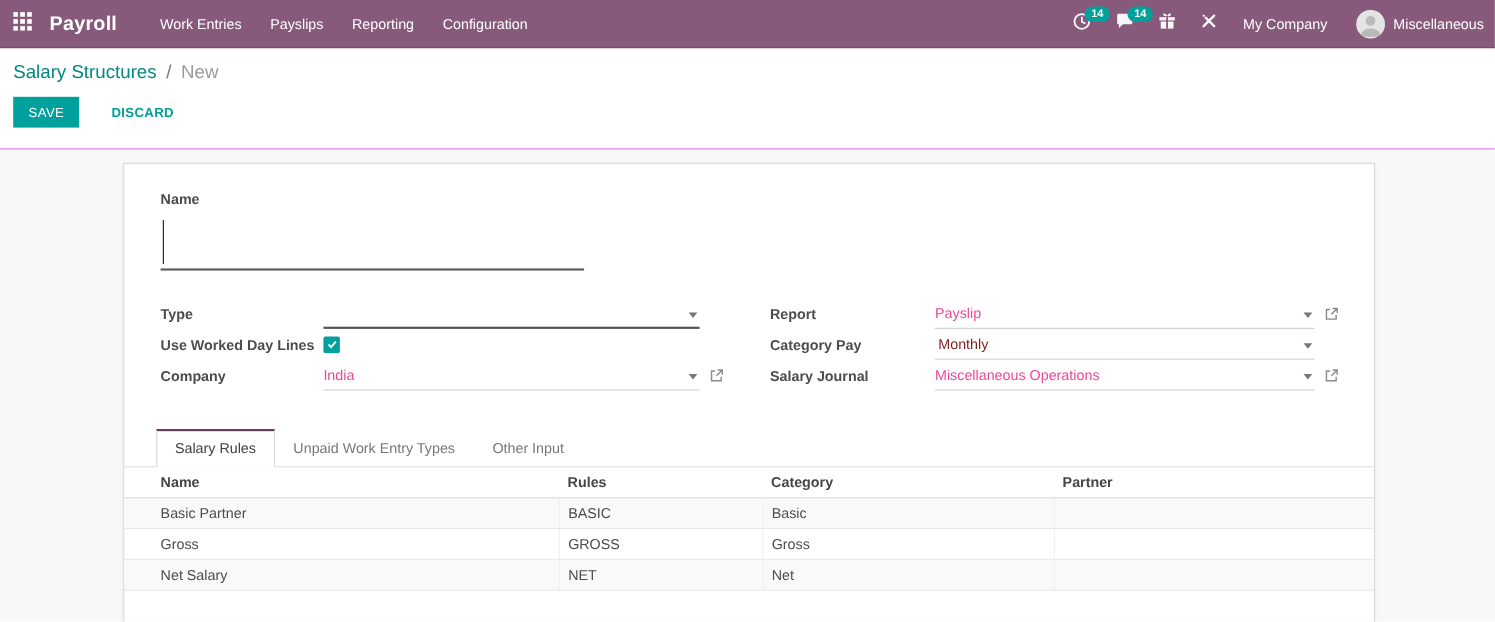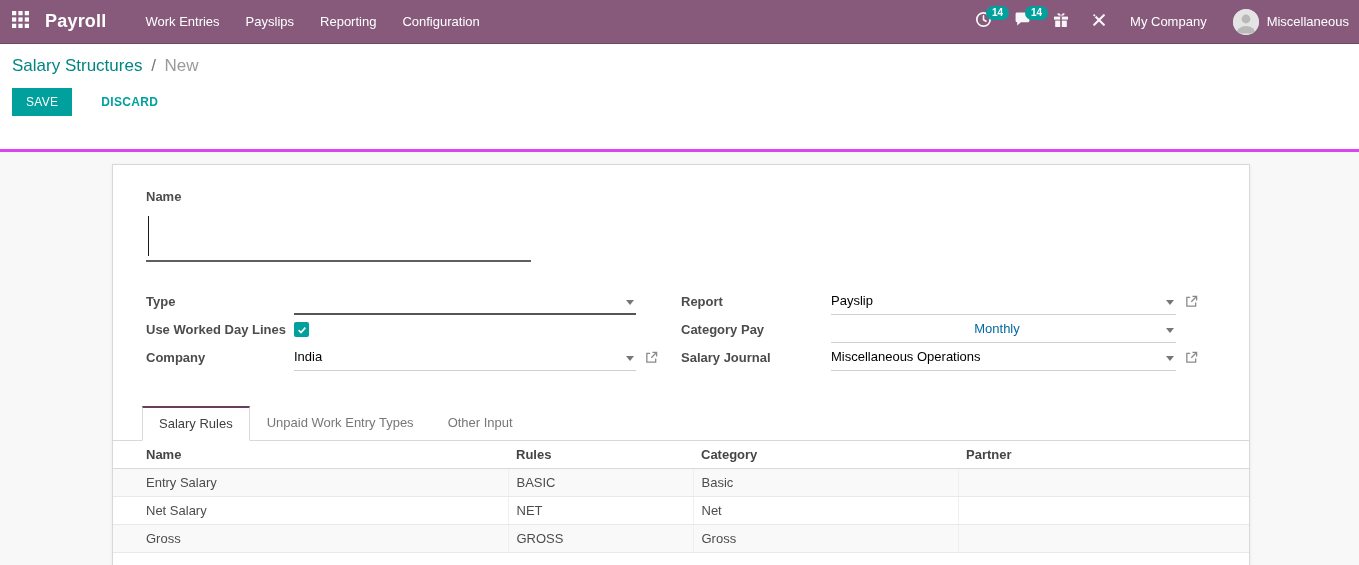--- a/index.html
+++ b/index.html
@@ -22,21 +22,21 @@
   .tray-btn{position:relative;padding:0 11px;height:100%;display:flex;align-items:center;cursor:pointer;}
   .tray-btn svg{opacity:.95;}
   .badge{position:absolute;top:6px;left:22px;background:var(--accent);color:#fff;
     font-size:10px;font-weight:bold;line-height:1;padding:2px 6px;border-radius:9px;}
   .company{font-size:13px;padding:0 12px;cursor:pointer;}
   .user{display:flex;align-items:center;padding:0 10px 0 14px;cursor:pointer;}
   .avatar{width:26px;height:26px;border-radius:50%;overflow:hidden;background:#e4e4e4;margin-right:8px;flex:none;}
   .user-name{font-size:13px;}
 
   
-  .control-panel{background:#fff;border-bottom:3px solid #d946ef;height:108px;
+  .control-panel{background:#fff;border-bottom:1px solid #d946ef;height:92px;
     padding:9px 0 4px 12px;}
   .breadcrumb{font-size:17px;line-height:26px;}
   .crumb-link{color:var(--link);cursor:pointer;}
   .crumb-sep{color:#777;padding:0 4px;}
   .crumb-current{color:#9a9a9a;}
   .cp-buttons{margin-top:9px;display:flex;align-items:center;}
   .btn-save{background:var(--accent);color:#fff;border:none;font-size:12px;font-weight:normal;
     padding:7px 14px;letter-spacing:.3px;cursor:pointer;font-family:inherit;}
   .btn-discard{background:none;border:none;color:var(--accent);font-size:12px;font-weight:bold;
     margin-left:29px;letter-spacing:.3px;cursor:pointer;font-family:inherit;}
@@ -50,41 +50,41 @@
   .flabel,.name-label{font-size:13px;font-weight:bold;color:#4c4c4c;}
   .name-block{margin-bottom:26px;}
   .name-input{margin-top:9px;width:385px;height:49px;border-bottom:2px solid #5f5f5f;
     position:relative;cursor:text;}
   .text-cursor{position:absolute;left:2px;top:3px;width:1px;height:40px;background:#1a1a1a;
     animation:blink 1.1s steps(1) infinite;}
   @keyframes blink{50%{opacity:0;}}
 
   .fields{display:flex;}
   .fcol-left{width:490px;margin-right:45px;}
-  .fcol-right{width:520px;}
+  .fcol-right{width:520px;margin-left:19px;}
   .frow{display:flex;align-items:center;min-height:27px;margin-bottom:1px;}
   .fcol-left .flabel{width:148px;flex:none;}
   .fcol-right .flabel{width:150px;flex:none;}
   .fcontrol{display:flex;align-items:center;}
-  .fvalue{position:relative;height:26px;line-height:24px;font-size:13px;color:#000000;
+  .fvalue{position:relative;height:26px;line-height:24px;font-size:13px;color:#ec4899;
     border-bottom:1px solid #cfcfcf;padding-right:16px;cursor:pointer;}
   .fcol-left .fvalue{width:342px;}
   .fcol-right .fvalue{width:345px;}
   .fvalue.required-empty{border-bottom:2px solid #555;}
-  .fvalue.readonly{color:#0369a1;text-align:center;}
+  .fvalue.readonly{color:#7f1d1d;}
   .fvalue.readonly .val-text{padding-left:3px;}
   .caret{position:absolute;right:2px;top:11px;width:0;height:0;
     border-left:4px solid transparent;border-right:4px solid transparent;border-top:5px solid #777;}
   .ext-btn{margin-left:9px;display:flex;align-items:center;cursor:pointer;}
   .checkbox{width:15px;height:15px;background:var(--accent);border-radius:2px;
     display:flex;align-items:center;justify-content:center;cursor:pointer;}
 
   
   .notebook{margin-top:34px;}
-  .tabstrip{padding-left:29px;border-bottom:1px solid #d8d8d8;display:flex;align-items:flex-start;}
+  .tabstrip{padding-left:29px;border-bottom:1px solid #d8d8d8;display:flex;align-items:center;}
   .tab{padding:8px 16px 9px;font-size:13px;color:#777;cursor:pointer;position:relative;
     border:1px solid transparent;margin-bottom:-1px;background:transparent;}
   .tab.active{background:#fff;color:#404040;border-color:#d8d8d8;border-bottom-color:#fff;
     border-top:2px solid var(--active-tab-border);}
 
   
   .rules-table{width:100%;border-collapse:collapse;font-size:13px;color:#4c4c4c;table-layout:fixed;}
   .rules-table th{text-align:left;font-weight:bold;color:#454545;padding:6px 8px;height:27px;
     border-bottom:1px solid #d9d9d9;background:#fff;}
   .rules-table td{padding:6px 8px;height:28px;border-bottom:1px solid #e8e8e8;
@@ -302,34 +302,34 @@
         <thead>
           <tr>
             <th>Name</th>
             <th>Rules</th>
             <th>Category</th>
             <th>Partner</th>
           </tr>
         </thead>
         <tbody>
           <tr>
-            <td>Entry Salary</td>
+            <td>Basic Partner</td>
             <td>BASIC</td>
             <td>Basic</td>
+            <td></td>
+          </tr>
+          <tr>
+            <td>Gross</td>
+            <td>GROSS</td>
+            <td>Gross</td>
             <td></td>
           </tr>
           <tr>
             <td>Net Salary</td>
             <td>NET</td>
             <td>Net</td>
             <td></td>
           </tr>
-          <tr>
-            <td>Gross</td>
-            <td>GROSS</td>
-            <td>Gross</td>
-            <td></td>
-          </tr>
         </tbody>
       </table>
     </div>
   </div>
 </div>
 
 </body></html>

